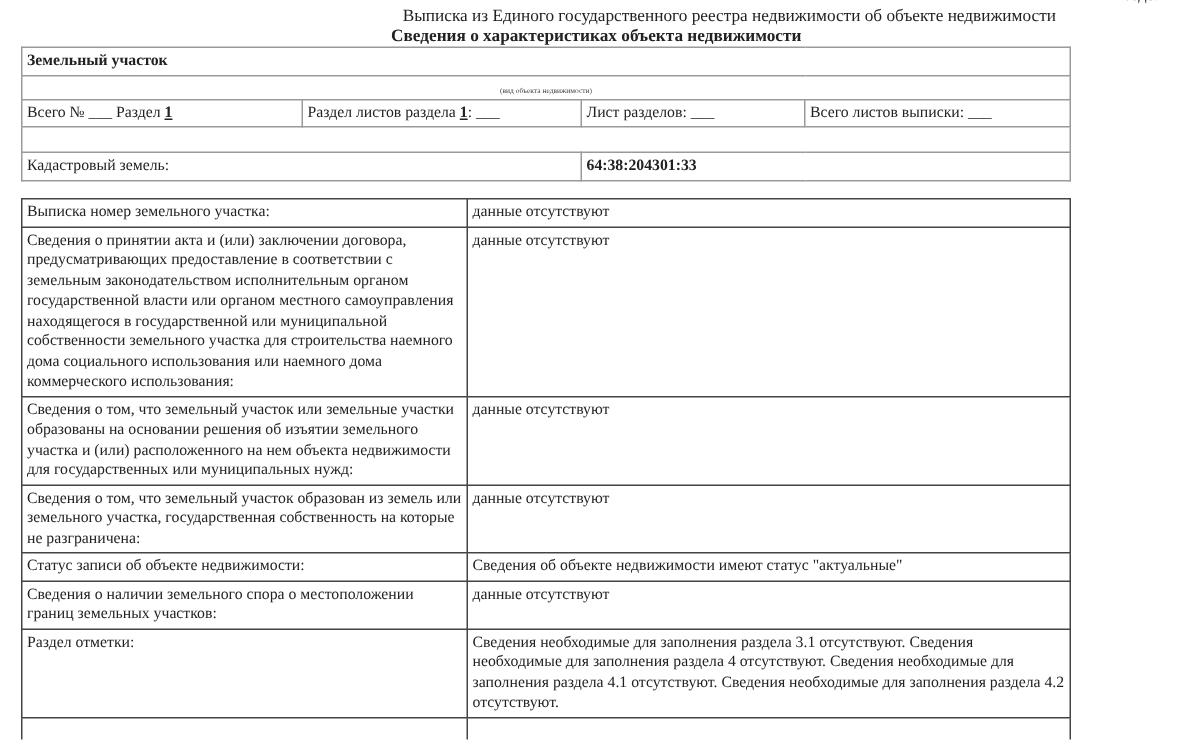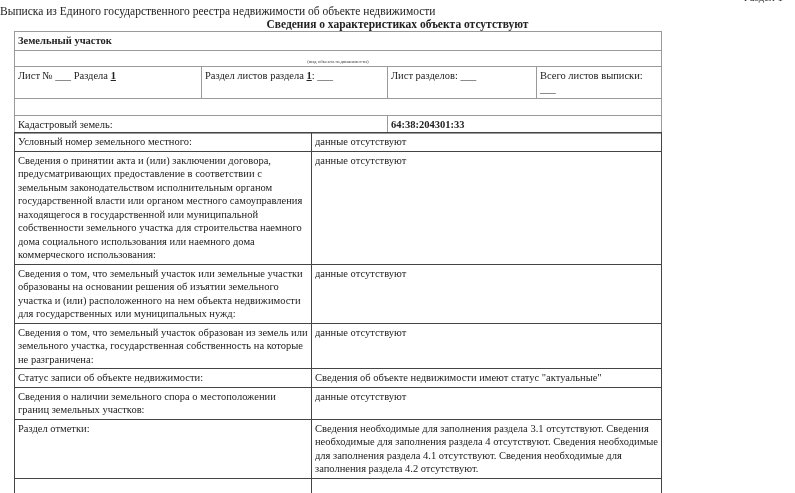--- a/index.html
+++ b/index.html
@@ -6,62 +6,62 @@
   body {
     width: 795px; height: 493px; overflow: hidden; position: relative;
     font-family: "Liberation Serif", "DejaVu Serif", serif;
     color: #222;
   }
   .section-label {
     position: absolute; top: -9px; right: 12px;
     font-size: 11px; color: #333;
   }
   .doc-title {
-    position: absolute; top: 4px; left: 0; width: 704px; text-align: left;
+    position: absolute; top: 4px; left: 0; width: 704px; text-align: right;
     font-size: 11.5px; line-height: 14px;
   }
   .doc-subtitle {
     position: absolute; top: 17px; left: 0; width: 795px; text-align: center;
     font-size: 11.5px; line-height: 14px; font-weight: bold;
   }
-  table { border-collapse: collapse; position: absolute; left: 14px; width: 648px; }
+  table { border-collapse: collapse; position: absolute; left: 14px; width: 700px; }
   td {
     border: 1px solid #555; font-size: 10.5px; vertical-align: top;
     padding: 2px 3px; line-height: 13.5px;
   }
   #top-table td { border-color: #9a9a9a; }
   #top-table { top: 31px; border: 1.5px solid #555; }
   #top-table tr { height: 17px; }
   .bold { font-weight: bold; }
   .caption { font-size: 5px; text-align: center; vertical-align: bottom; padding: 0 0 1px 0; line-height: 6px; color: #444; }
   .u { text-decoration: underline; font-weight: bold; }
   #main-table { top: 132px; border: 1.5px solid #444; }
   #main-table td { border-color: #444; }
   #main-table td.l { width: 290px; }
 </style>
 </head>
 <body>
 
 <div class="section-label">Раздел 1</div>
 <div class="doc-title">Выписка из Единого государственного реестра недвижимости об объекте недвижимости</div>
-<div class="doc-subtitle">Сведения о характеристиках объекта отсутствуют</div>
+<div class="doc-subtitle">Сведения о характеристиках объекта недвижимости</div>
 
 <table id="top-table">
   <tbody>
       <tr>
     <td colspan="4" class="bold">Земельный участок</td>
   </tr>
   <tr style="height:16px">
     <td colspan="4" class="caption">(вид объекта недвижимости)</td>
   </tr>
   <tr>
     <td style="width:180px">
-      <span>Лист №</span>
+      <span>Всего №</span>
       <span>___</span>
-      <span>Раздела</span>
+      <span>Раздел</span>
       <span class="u">1</span>
     </td>
     <td style="width:179px">
       <span>Раздел листов раздела</span>
       <span class="u">1</span>:
       <span>___</span>
     </td>
     <td style="width:142px">
       <span>Лист разделов:</span>
       <span>___</span>
@@ -77,21 +77,21 @@
   <tr>
     <td colspan="2">Кадастровый земель:</td>
     <td colspan="2" class="bold">64:38:204301:33</td>
   </tr>
 </tbody>
   </table>
 
 <table id="main-table">
   <tbody>
       <tr>
-    <td class="l">Условный номер земельного местного:</td>
+    <td class="l">Выписка номер земельного участка:</td>
     <td>данные отсутствуют</td>
   </tr>
   <tr>
     <td class="l">Сведения о принятии акта и (или) заключении договора, предусматривающих предоставление в соответствии с земельным законодательством исполнительным органом государственной власти или органом местного самоуправления находящегося в государственной или муниципальной собственности земельного участка для строительства наемного дома социального использования или наемного дома коммерческого использования:</td>
     <td>данные отсутствуют</td>
   </tr>
   <tr>
     <td class="l">Сведения о том, что земельный участок или земельные участки образованы на основании решения об изъятии земельного участка и (или) расположенного на нем объекта недвижимости для государственных или муниципальных нужд:</td>
     <td>данные отсутствуют</td>
   </tr>

